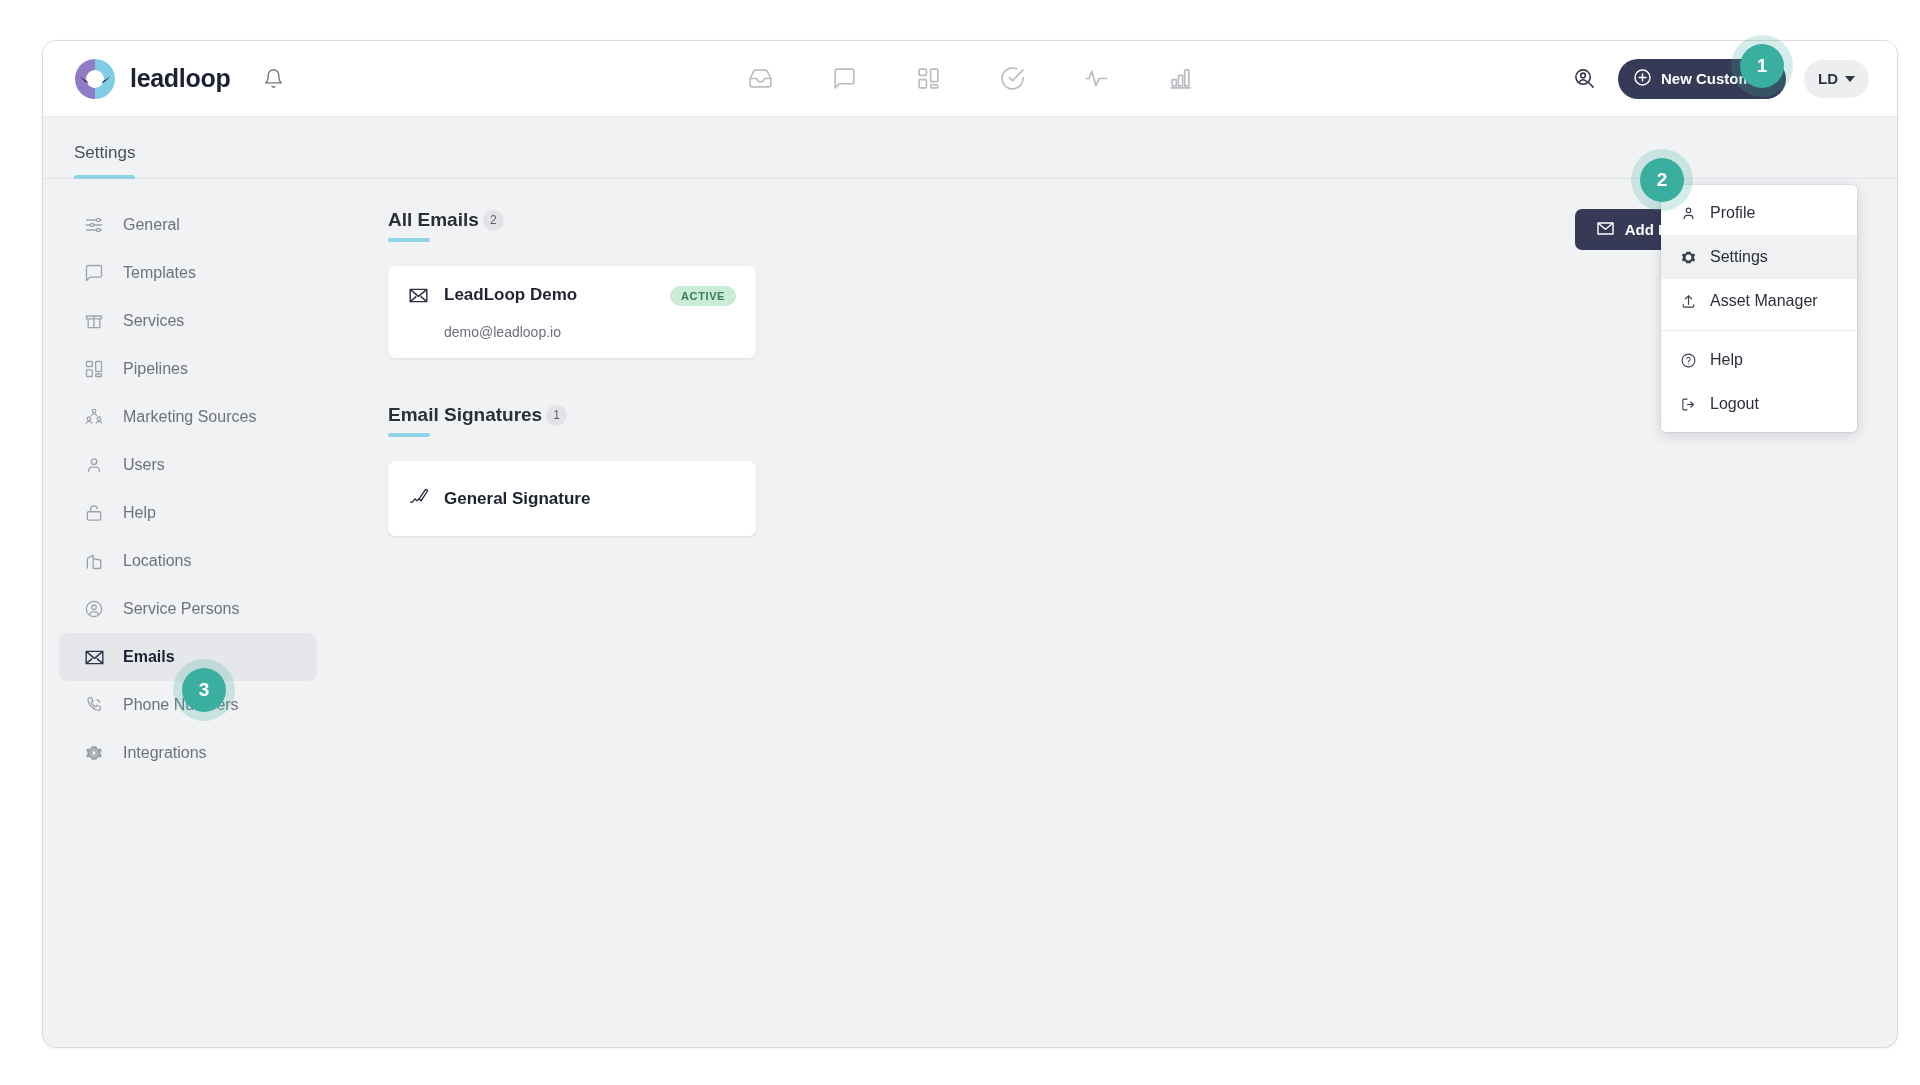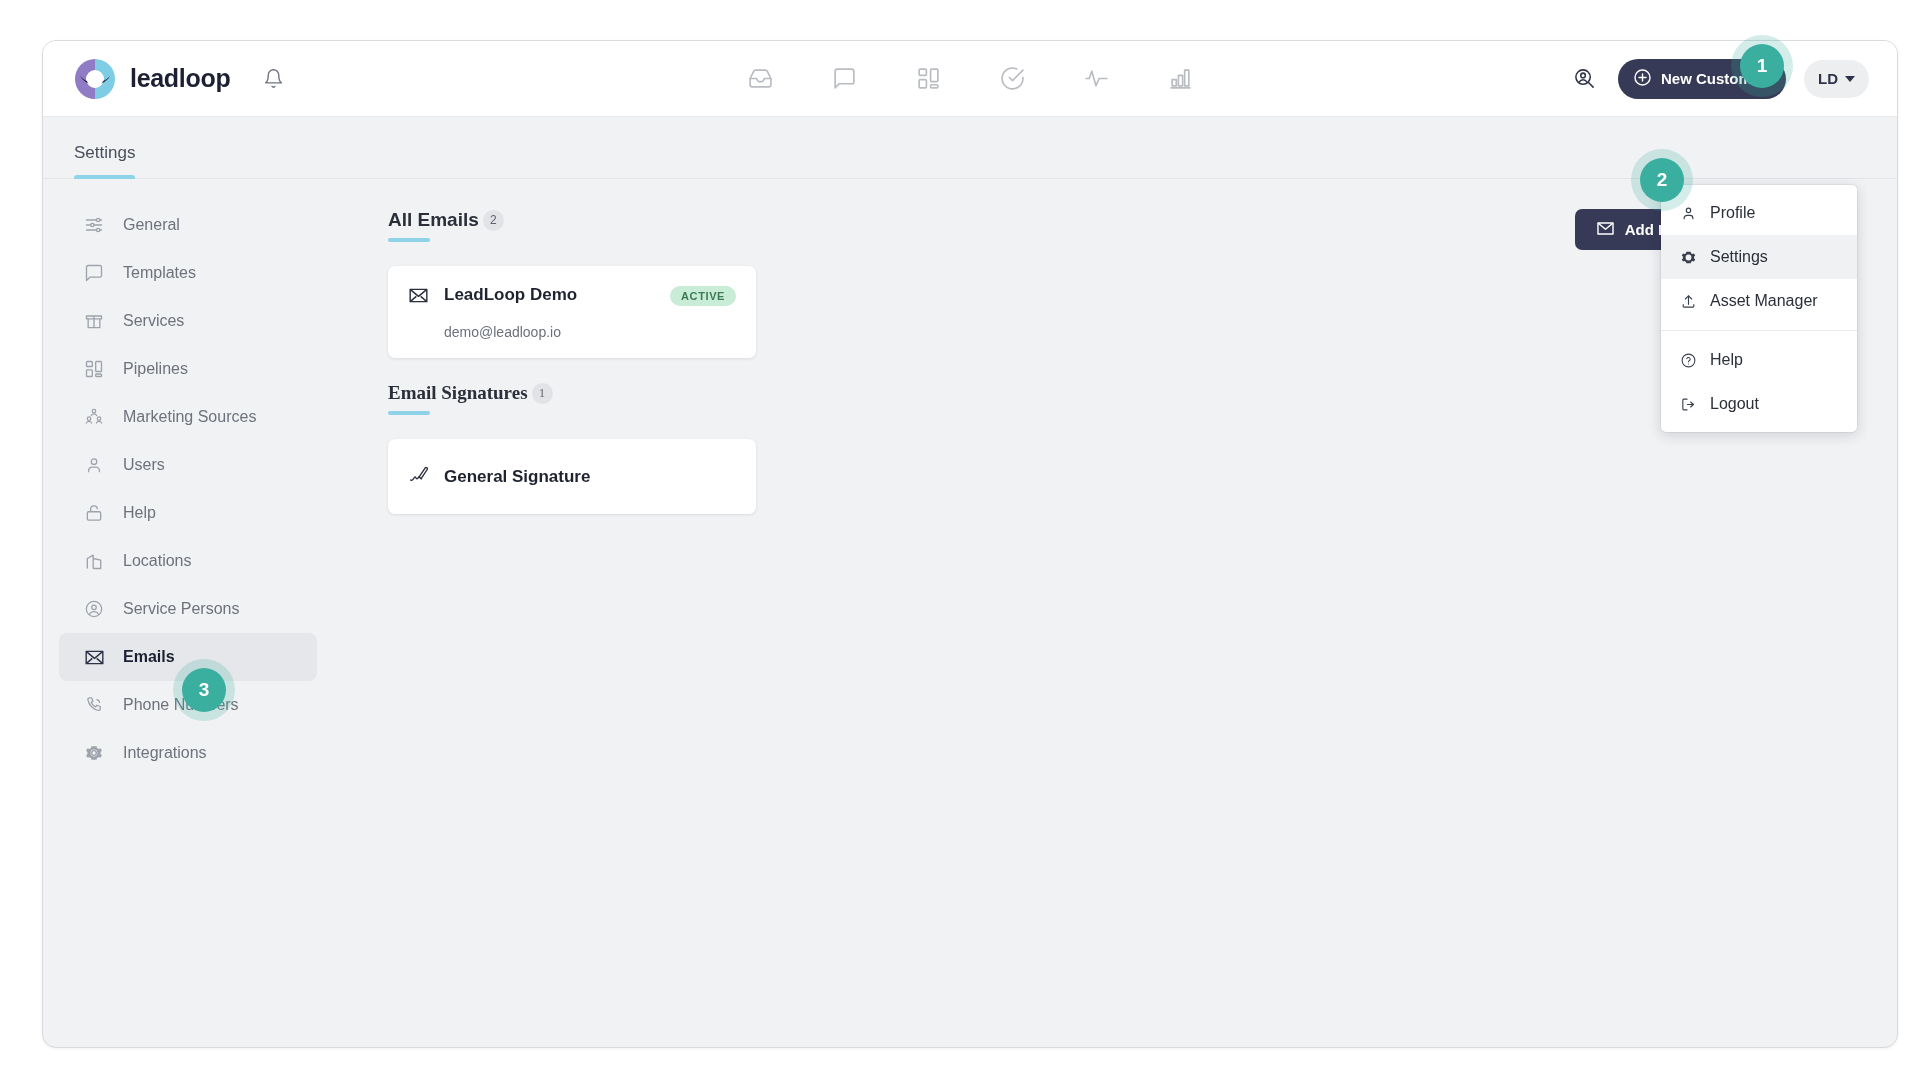--- a/index.html
+++ b/index.html
@@ -142,21 +142,21 @@
   .card .c-icon { color: #2a2d3c; margin-top: 1px; flex: 0 0 22px; }
   .card-body { flex: 1; }
   .card-title { font-size: 17px; font-weight: 700; color: #1f2330; line-height: 1.25; }
   .card-sub { font-size: 14px; color: #6b707b; margin-top: 19px; }
   .status-badge {
     background: #c8ecd5; color: #3d7a55;
     font-size: 11px; font-weight: 700; letter-spacing: .6px;
     padding: 4px 11px; border-radius: 11px; margin-top: 2px;
   }
 
-  .mt40 { margin-top: 24px; font-family: Liberation Serif, serif; }
+  .mt40 { margin-top: 46px; }
   .mt22 { margin-top: 24px; }
 
   
   .action-row {
     position: absolute; right: 40px; top: 30px;
     display: flex; gap: 12px;
   }
   .action-btn {
     height: 41px; background: #363a56; color: #fff;
     border-radius: 7px; display: flex; align-items: center; gap: 10px;

